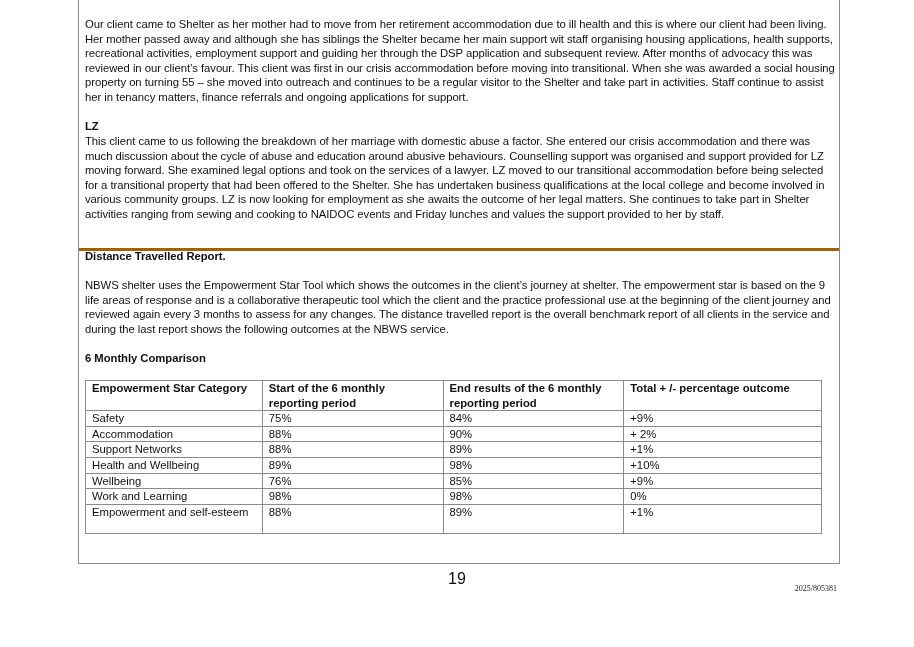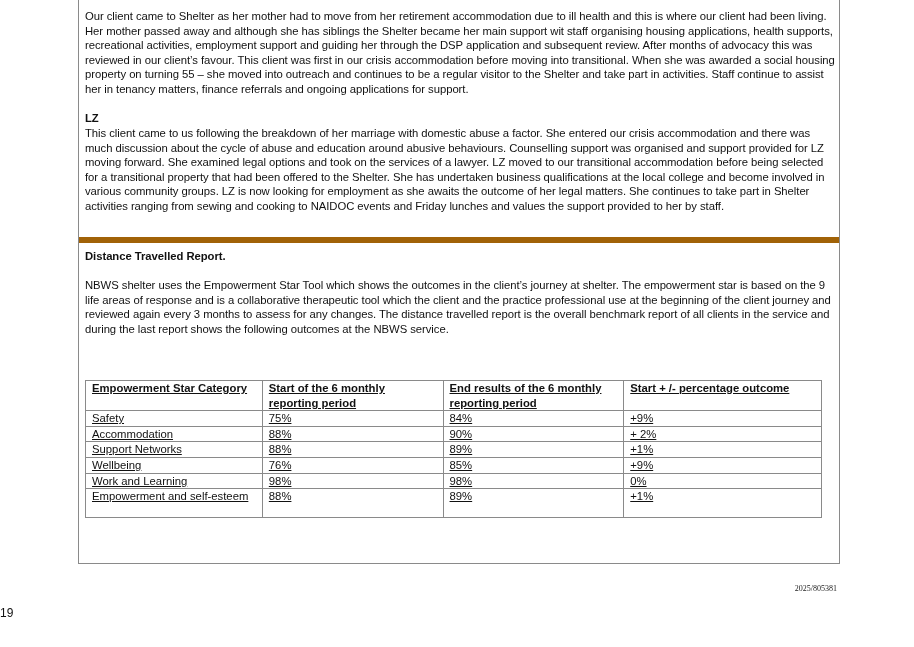--- a/index.html
+++ b/index.html
@@ -5,101 +5,107 @@
   html, body { margin: 0; padding: 0; background: #ffffff; }
   body {
     width: 914px; height: 647px; position: relative; overflow: hidden;
     font-family: "Liberation Sans", sans-serif; color: #111;
   }
   .frame {
     position: absolute; left: 78px; top: -1px; width: 762px; height: 565px;
     border: 1px solid #8a8a8a; box-sizing: border-box;
   }
   .cell-top {
-    position: absolute; left: 0; top: 8px; width: 100%; height: 235px;
-    border-bottom: 6px solid #a16207; box-sizing: border-box;
+    position: absolute; left: 0; top: 16px; width: 100%; height: 235px;
+    border-bottom: 3px solid #a16207; box-sizing: border-box;
   }
   .cell-bottom {
     position: absolute; left: 0; top: 235px; width: 100%; height: 329px;
   }
   .para {
     position: absolute; left: 6px; width: 750px;
     font-size: 11.3px; line-height: 14.6px; margin: 0; letter-spacing: -0.05px;
   }
   .bold { font-weight: bold; }
   table.stars {
     position: absolute; left: 6px; top: 145px; width: 737px;
     border-collapse: collapse; font-size: 11.3px;
   }
   table.stars th, table.stars td {
     border: 1px solid #8a8a8a; text-align: left; vertical-align: top;
-    padding: 0 6px; line-height: 14.6px; font-weight: normal; text-decoration: underline;
+    padding: 0 6px; line-height: 14.6px; font-weight: normal;
   }
   table.stars th { font-weight: bold; height: 29px; }
   table.stars td { height: 14.4px; }
   table.stars tr.last td { height: 28px; }
   table.stars col.c1 { width: 177px; }
   table.stars col.c2 { width: 181px; }
   table.stars col.c3 { width: 181px; }
   table.stars col.c4 { width: 198px; }
   .page-number {
-    position: absolute; top: 570px; left: 0; width: 914px; text-align: left;
-    font-size: 12px;
-    margin-top: 36px;
+    position: absolute; top: 570px; left: 0; width: 914px; text-align: center;
+    font-size: 16px;
   }
   .doc-ref {
     position: absolute; top: 584px; right: 77px; font-size: 8px; color: #222; font-family: Liberation Serif, serif;
   }
 </style>
 </head>
 <body>
 
 <div class="frame">
   <div class="cell-top">
     <p class="para" style="top:1px;">Our client came to Shelter as her mother had to move from her retirement accommodation due to ill health and this is where our client had been living. Her mother passed away and although she has siblings the Shelter became her main support wit staff organising housing applications, health supports, recreational activities, employment support and guiding her through the DSP application and subsequent review. After months of advocacy this was reviewed in our client’s favour. This client was first in our crisis accommodation before moving into transitional. When she was awarded a social housing property on turning 55 – she moved into outreach and continues to be a regular visitor to the Shelter and take part in activities. Staff continue to assist her in tenancy matters, finance referrals and ongoing applications for support.</p>
     <p class="para bold" style="top:103px;">LZ</p>
     <p class="para" style="top:118px;">This client came to us following the breakdown of her marriage with domestic abuse a factor. She entered our crisis accommodation and there was much discussion about the cycle of abuse and education around abusive behaviours. Counselling support was organised and support provided for LZ moving forward. She examined legal options and took on the services of a lawyer. LZ moved to our transitional accommodation before being selected for a transitional property that had been offered to the Shelter. She has undertaken business qualifications at the local college and become involved in various community groups. LZ is now looking for employment as she awaits the outcome of her legal matters. She continues to take part in Shelter activities ranging from sewing and cooking to NAIDOC events and Friday lunches and values the support provided to her by staff.</p>
   </div>
   <div class="cell-bottom">
     <p class="para bold" style="top:14px;">Distance Travelled Report.</p>
     <p class="para" style="top:43px;">NBWS shelter uses the Empowerment Star Tool which shows the outcomes in the client’s journey at shelter. The empowerment star is based on the 9 life areas of response and is a collaborative therapeutic tool which the client and the practice professional use at the beginning of the client journey and reviewed again every 3 months to assess for any changes. The distance travelled report is the overall benchmark report of all clients in the service and during the last report shows the following outcomes at the NBWS service.</p>
+    <p class="para bold" style="top:116px;">6 Monthly Comparison</p>
 
     <table class="stars">
       <colgroup>
           <col class="c1">
           <col class="c2">
           <col class="c3">
           <col class="c4">
         </colgroup>
       <thead>
         <tr>
           <th>Empowerment Star Category</th>
           <th>Start of the 6 monthly reporting period</th>
           <th>End results of the 6 monthly reporting period</th>
-          <th>Start + /- percentage outcome</th>
+          <th>Total + /- percentage outcome</th>
         </tr>
       </thead>
       <tbody>
         <tr>
           <td>Safety</td>
           <td>75%</td>
           <td>84%</td>
           <td>+9%</td>
         </tr>
         <tr>
           <td>Accommodation</td>
           <td>88%</td>
           <td>90%</td>
           <td>+ 2%</td>
         </tr>
         <tr>
           <td>Support Networks</td>
           <td>88%</td>
           <td>89%</td>
           <td>+1%</td>
+        </tr>
+        <tr>
+          <td>Health and Wellbeing</td>
+          <td>89%</td>
+          <td>98%</td>
+          <td>+10%</td>
         </tr>
         <tr>
           <td>Wellbeing</td>
           <td>76%</td>
           <td>85%</td>
           <td>+9%</td>
         </tr>
         <tr>
           <td>Work and Learning</td>
           <td>98%</td>

